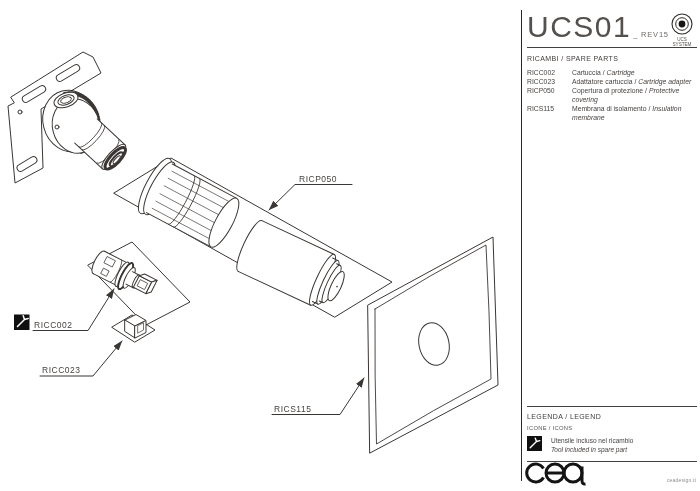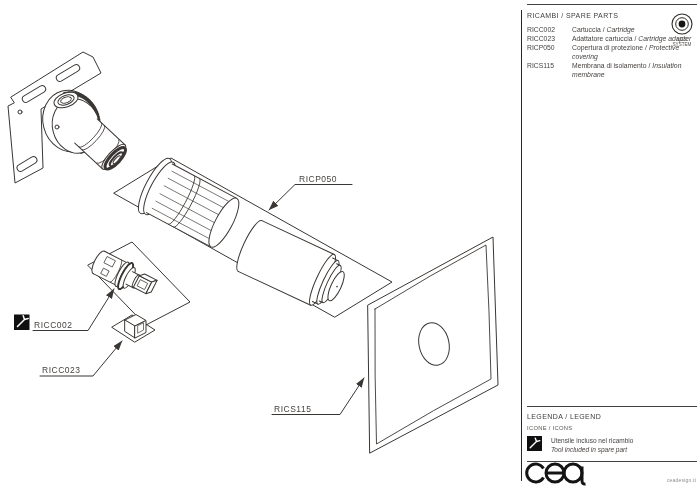--- a/index.html
+++ b/index.html
@@ -172,20 +172,23 @@
     <g>
       <rect x="14" y="314.5" width="15.5" height="15.5" fill="#101010"></rect>
       <path d="M17.5,326.5 L24.5,319.5 M24.5,319.5 L23.2,315.8 M24.5,319.5 L28.2,318.5" stroke="#fff" stroke-width="1.5" stroke-linecap="round" fill="none"></path>
     </g>
   </svg>
 
   <div class="panel">
     <div class="divider"></div>
 
     <div class="panel-inner">
+      <div class="title-row">
+        <span class="product-title">UCS01</span><span class="rev">_ REV15</span>
+      </div>
 
       <svg class="badge" width="26" height="36" viewBox="0 0 26 36">
         <g stroke="#2d2a27" fill="none">
           <circle cx="13" cy="11" r="10" stroke-width="1.1"></circle>
           <circle cx="13" cy="11" r="6.3" stroke-width="1"></circle>
           <circle cx="13" cy="11" r="3.4" fill="#151515" stroke="none"></circle>
         </g>
         <text x="13" y="27.5" text-anchor="middle" font-family="Liberation Sans, sans-serif" font-size="4.6" fill="#55514e">UCS</text>
         <text x="13" y="33" text-anchor="middle" font-family="Liberation Sans, sans-serif" font-size="4.6" fill="#55514e">SYSTEM</text>
       </svg>

